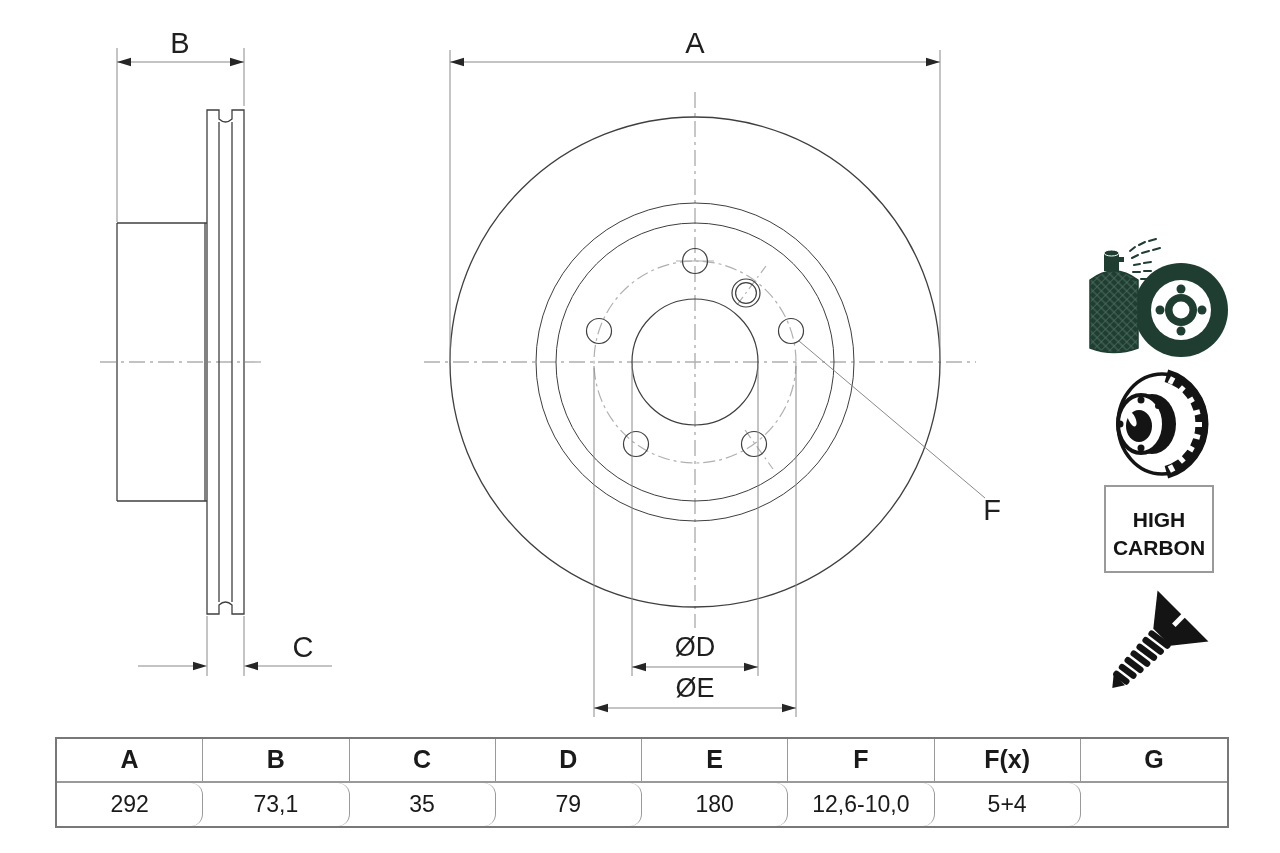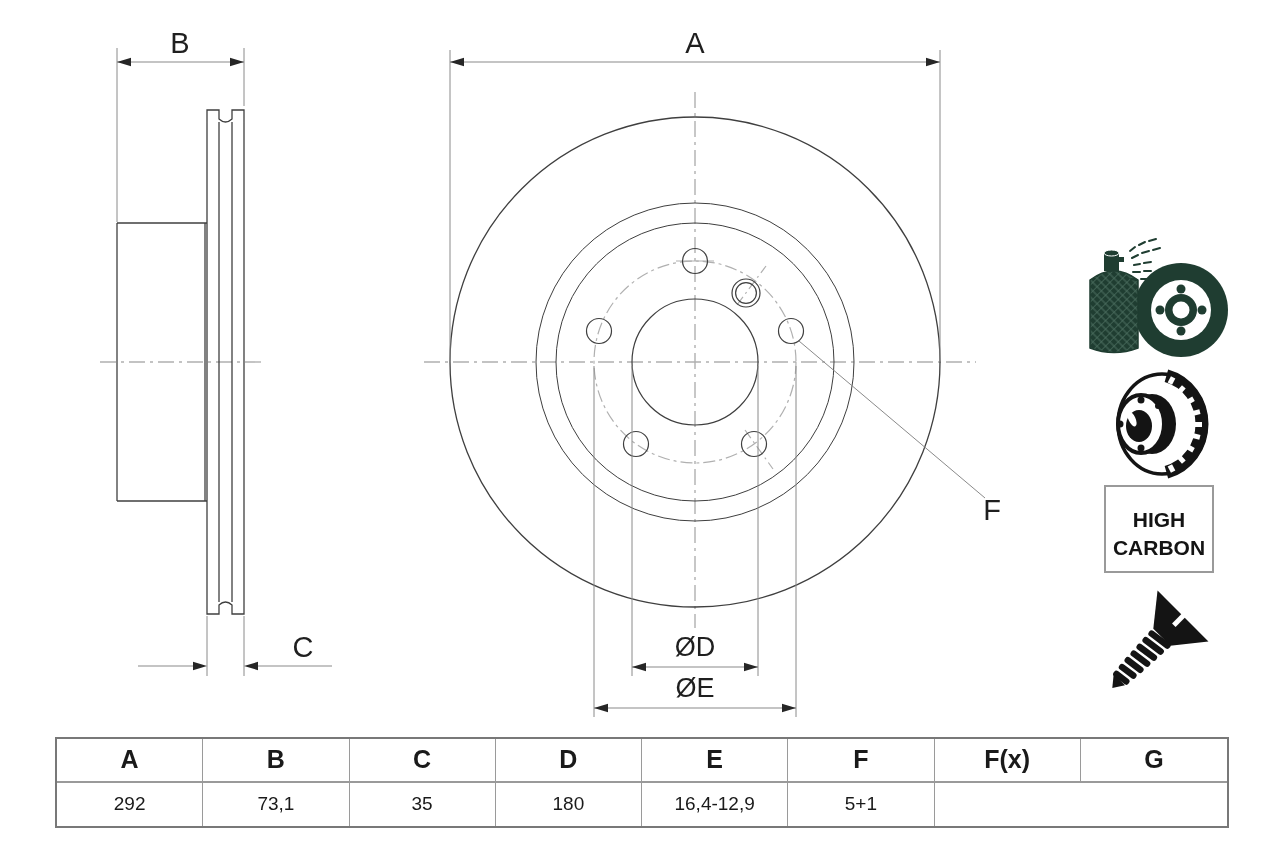--- a/index.html
+++ b/index.html
@@ -18,21 +18,21 @@
     display:grid;grid-template-rows:1fr 1fr;
   }
   .spec-row{display:grid;grid-template-columns:repeat(8,1fr);}
   .spec-cell{
     border-right:1px solid #9a9a9a;
     display:flex;align-items:center;justify-content:center;
     color:#1a1a1a;white-space:nowrap;
   }
   .spec-cell:last-child{border-right:none;}
   .spec-row.header .spec-cell{border-bottom:2px solid #9a9a9a;font-weight:bold;font-size:25px;}
-  .spec-row.values .spec-cell{font-size:19px;}
+  .spec-row.values .spec-cell{font-size:23px;border-radius:12px;}
 </style>
 </head>
 <body>
 
 
 
 <svg width="1280" height="735" viewBox="0 0 1280 735" xmlns="http://www.w3.org/2000/svg">
   <defs>
     <pattern id="canhatch" width="6" height="6" patternUnits="userSpaceOnUse" patternTransform="rotate(45)">
       <rect width="6" height="6" fill="#1f3d31"></rect>
@@ -227,21 +227,22 @@
     <div class="spec-cell">D</div>
     <div class="spec-cell">E</div>
     <div class="spec-cell">F</div>
     <div class="spec-cell">F(x)</div>
     <div class="spec-cell">G</div>
   </div>
   <div class="spec-row values">
     <div class="spec-cell">292</div>
     <div class="spec-cell">73,1</div>
     <div class="spec-cell">35</div>
+    <div class="spec-cell">79</div>
     <div class="spec-cell">180</div>
-    <div class="spec-cell">16,4-12,9</div>
-    <div class="spec-cell">5+1</div>
+    <div class="spec-cell">12,6-10,0</div>
+    <div class="spec-cell">5+4</div>
     <div class="spec-cell"></div>
   </div>
 </div>
 
 
 
 
 </body></html>

